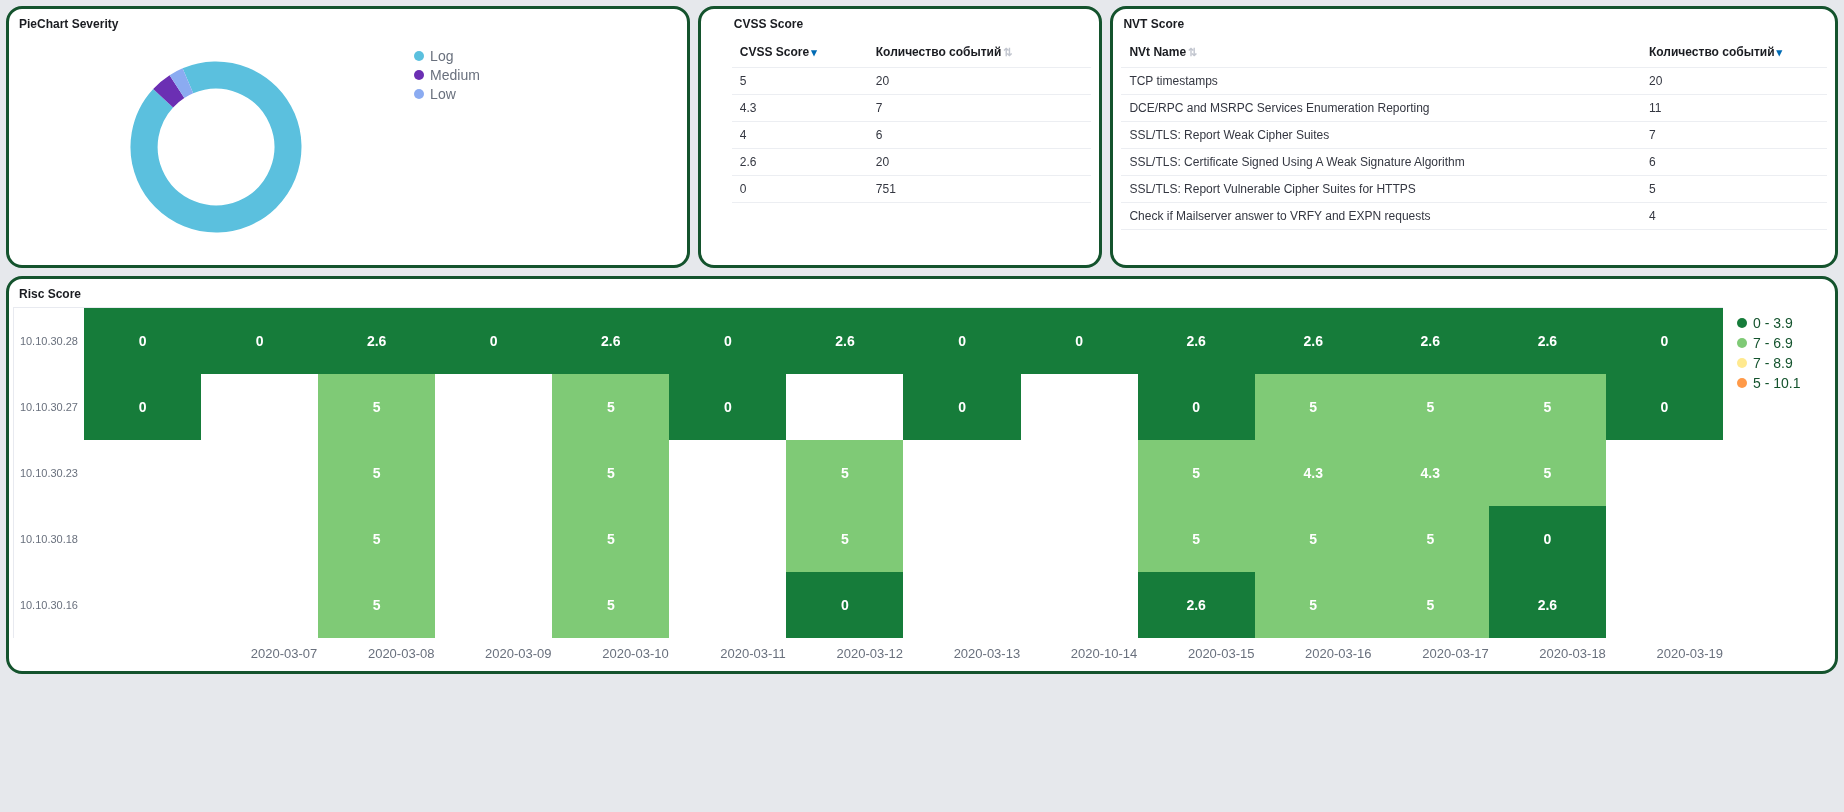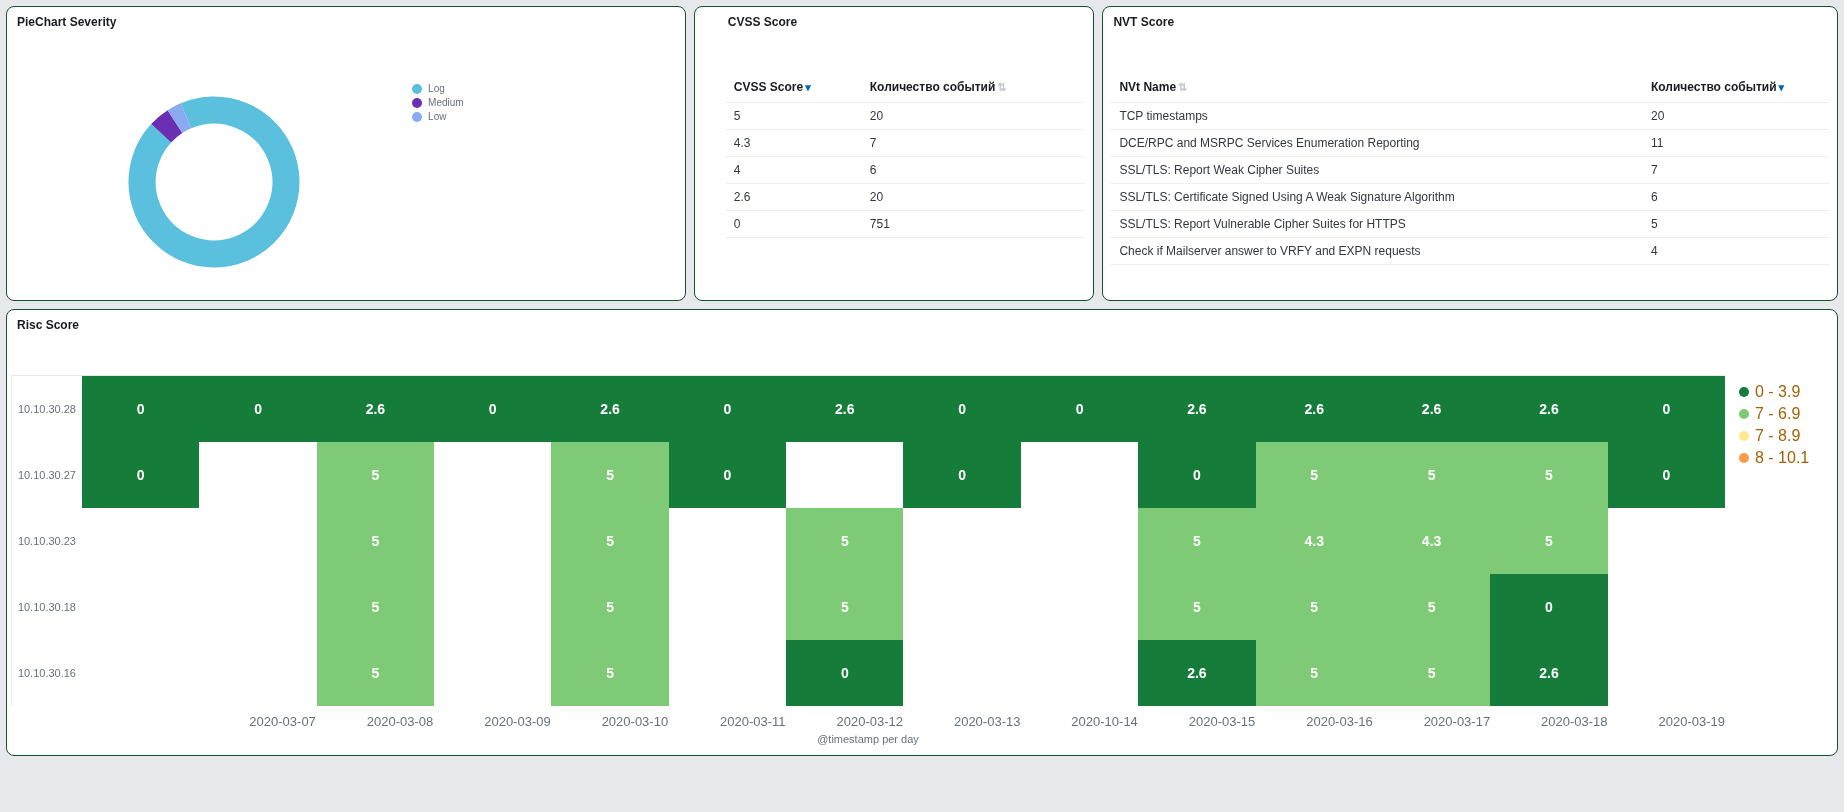--- a/index.html
+++ b/index.html
@@ -1,25 +1,25 @@
 <!DOCTYPE html>
 <html><head>
 <meta charset="utf-8">
 <style>
   html,body{margin:0;padding:0;font-family:-apple-system,BlinkMacSystemFont,"Segoe UI",Helvetica,Arial,sans-serif;font-size:12px;color:#343741;background:#e6e8ec;}
   .dashboard{display:flex;flex-direction:column;gap:8px;padding:6px;}
   .row{display:flex;gap:8px;}
-  .panel{background:#fff;border:1px solid #14532d;border-radius:8px;flex:1;display:flex;flex-direction:column;overflow:hidden;gap:37px;}
+  .panel{background:#fff;border:3px solid #14532d;border-radius:16px;flex:1;display:flex;flex-direction:column;overflow:hidden;}
   .panel-title{font-weight:600;font-size:12px;color:#1a1c21;padding:8px 10px 2px;}
   .panel-body{flex:1;position:relative;padding:4px 8px 8px;}
 
   
   .pie-row{display:flex;align-items:flex-start;}
   .donut-wrap{flex:0 0 60%;display:flex;justify-content:center;align-items:center;height:220px;}
-  .pie-legend{flex:1;padding-top:8px;font-size:10px;color:#69707d;}
+  .pie-legend{flex:1;padding-top:8px;font-size:14px;color:#69707d;}
   .pie-legend .item{display:flex;align-items:center;gap:6px;margin:3px 0;}
   .pie-legend .sw{width:10px;height:10px;border-radius:50%;}
 
   
   .tbl-scroll{max-height:210px;overflow-y:scroll;}
   .tbl-scroll::-webkit-scrollbar{width:14px;background:#f0f0f0;}
   .tbl-scroll::-webkit-scrollbar-thumb{background:#c0c0c0;}
   table{border-collapse:collapse;width:100%;font-size:12px;}
   tr{border-bottom:1px solid #eceef2;}
   th{font-weight:600;text-align:left;padding:8px;color:#1a1c21;white-space:nowrap;}
@@ -33,21 +33,21 @@
   .heat-main{flex:1;}
   .heat-grid{display:grid;grid-template-columns:70px repeat(14,1fr);text-align:center;}
   .heat-y{display:flex;align-items:center;justify-content:flex-end;padding-right:6px;color:#69707d;height:66px;font-size:11px;}
   .cell{height:66px;display:flex;align-items:center;justify-content:center;font-size:14px;font-weight:600;}
   .cell.dg{background:#167c3a;color:#fff;}
   .cell.lg{background:#7fca76;color:#fff;}
   .cell.blank{background:#fff;}
   .heat-xaxis{display:grid;grid-template-columns:70px repeat(14,1fr);margin-top:4px;}
   .heat-x{padding-top:4px;text-align:right;color:#69707d;font-size:13px;white-space:nowrap;}
   .heat-x-lbl{text-align:center;color:#69707d;font-size:11px;margin-top:4px;}
-  .heat-legend{width:90px;padding:4px 0 0 14px;font-size:16px;color:#a16207;}
+  .heat-legend{width:90px;padding:4px 0 0 14px;font-size:14px;color:#14532d;}
   .heat-legend .item{display:flex;align-items:center;gap:6px;margin:4px 0;}
   .heat-legend .sw{width:10px;height:10px;border-radius:50%;}
   .bord{border:1px solid #e8eaf0;border-bottom:none;border-right:none;}
 </style>
 </head>
 <body>
 
 <div class="dashboard">
 
   <div class="row">
@@ -267,37 +267,36 @@
               <div class="heat-x">2020-03-11</div>
               <div class="heat-x">2020-03-12</div>
               <div class="heat-x">2020-03-13</div>
               <div class="heat-x">2020-10-14</div>
               <div class="heat-x">2020-03-15</div>
               <div class="heat-x">2020-03-16</div>
               <div class="heat-x">2020-03-17</div>
               <div class="heat-x">2020-03-18</div>
               <div class="heat-x">2020-03-19</div>
             </div>
-          <div class="heat-x-lbl">@timestamp per day</div>
         </div>
         <div class="heat-legend">
           <div class="item">
             <span class="sw" style="background:#167c3a"></span>
             <span>0 - 3.9</span>
           </div>
           <div class="item">
             <span class="sw" style="background:#7fca76"></span>
             <span>7 - 6.9</span>
           </div>
           <div class="item">
             <span class="sw" style="background:#ffe98f"></span>
             <span>7 - 8.9</span>
           </div>
           <div class="item">
             <span class="sw" style="background:#ff9a49"></span>
-            <span>8 - 10.1</span>
+            <span>5 - 10.1</span>
           </div>
         </div>
       </div>
     </div>
   </div>
 
 </div>
 
 </body></html>

